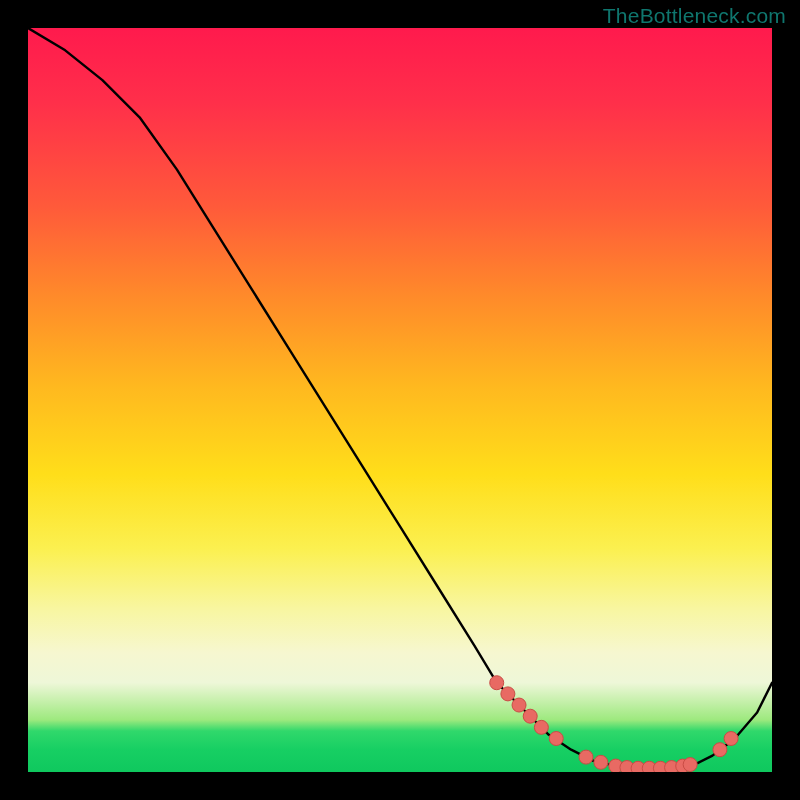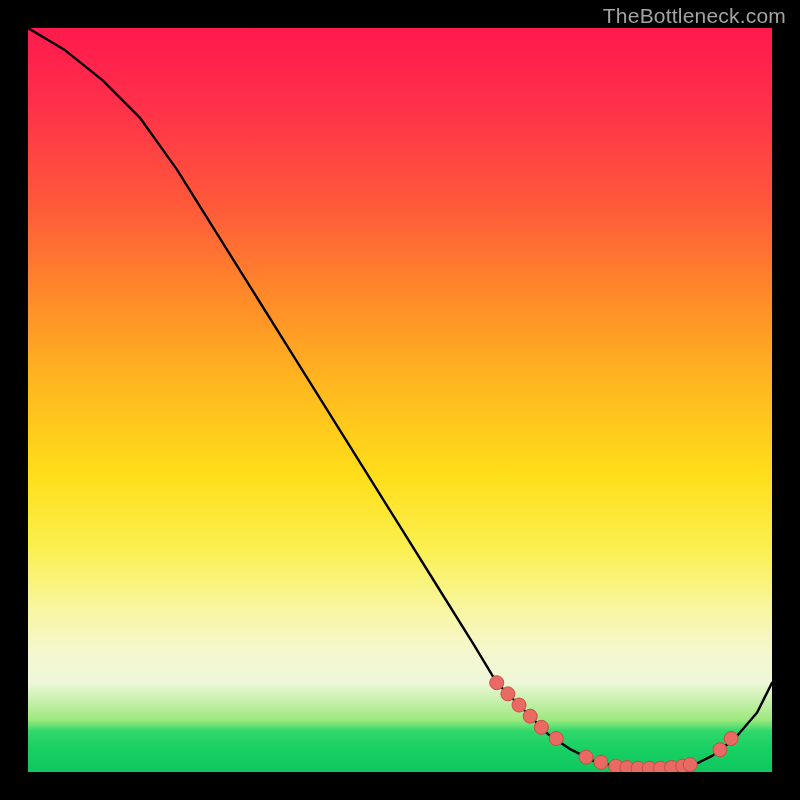--- a/index.html
+++ b/index.html
@@ -14,21 +14,21 @@
   .stage {
     position: relative;
     width: 800px;
     height: 800px;
   }
   .watermark {
     position: absolute;
     top: 4px;
     right: 14px;
     font-size: 21px;
-    color: #a3a3a3;
+    color: #0f766e;
     font-weight: 400;
     letter-spacing: 0.2px;
     z-index: 10;
   }
   .plot {
     position: absolute;
     left: 28px;
     top: 28px;
     width: 744px;
     height: 744px;

